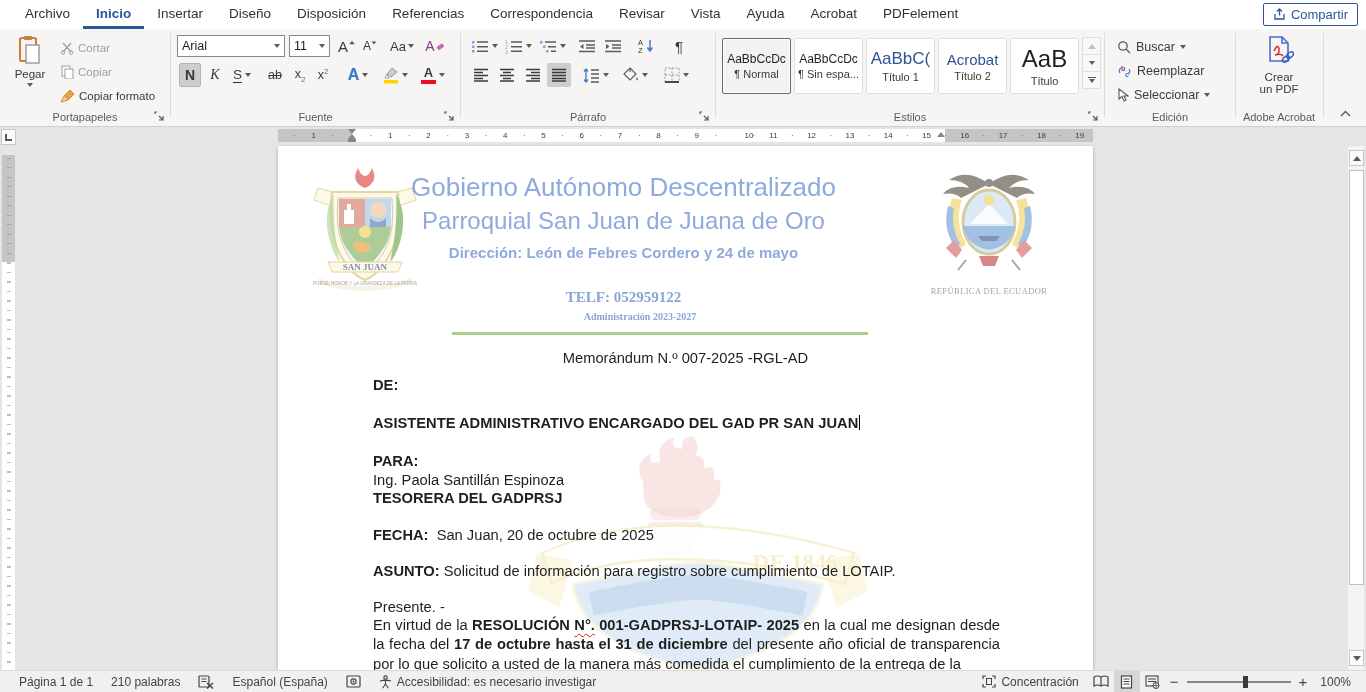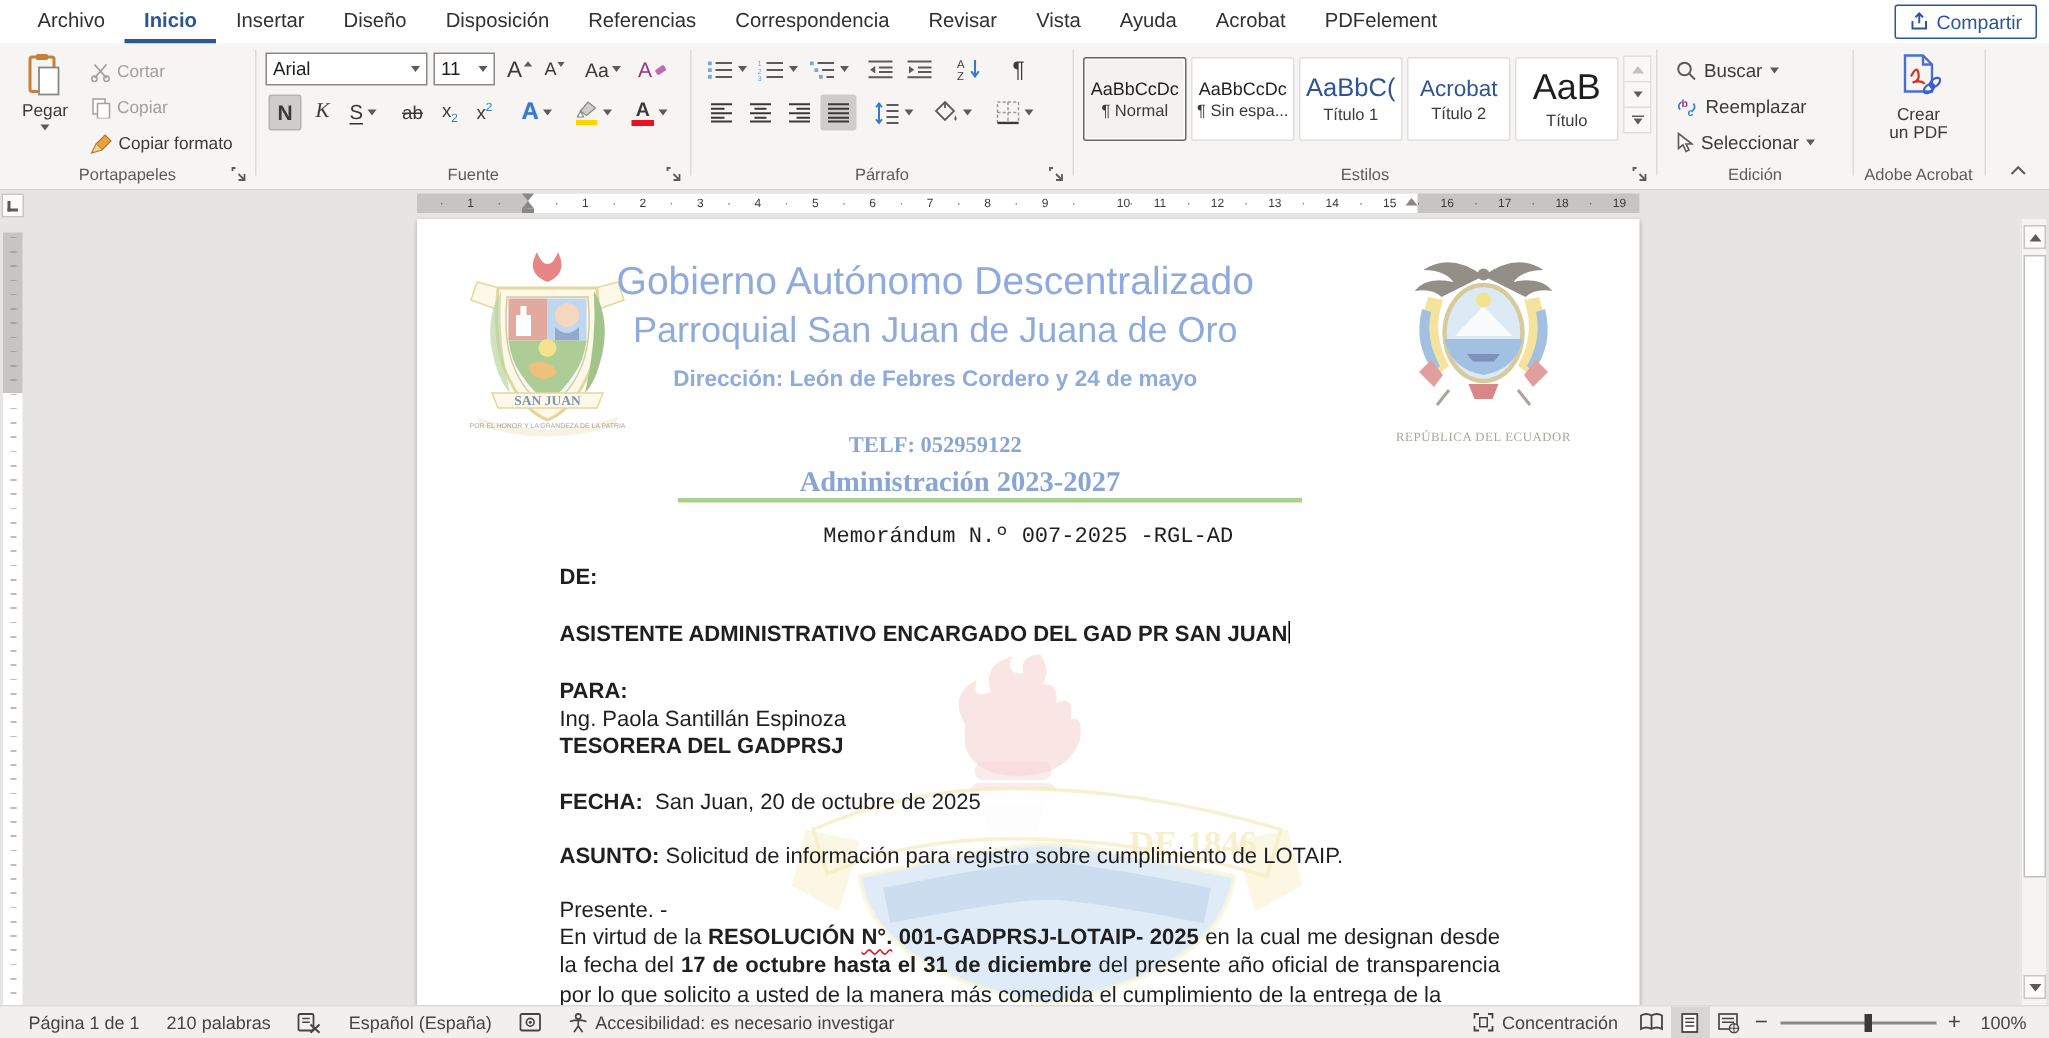--- a/index.html
+++ b/index.html
@@ -58,28 +58,28 @@
   .vruler .ticks { position:absolute; top:8px; left:5px; width:4px; height:505px; background:repeating-linear-gradient(to bottom,#8a8886 0 1px,transparent 1px 9.5px); opacity:.55; }
   .page { position:absolute; left:278px; top:0; width:815px; height:524px; background:#fff; box-shadow:0 1px 3px rgba(0,0,0,.28); overflow:hidden; }
 
   
   .hdr-line { position:absolute; left:0; width:691px; text-align:center; color:#8faadc; }
   .hdr1 { top:26px; font-size:26px; }
   .hdr2 { top:61px; font-size:24px; }
   .hdr3 { top:98px; font-size:15px; font-weight:700; }
   .hdr4 { top:121px; font-size:15px; font-weight:700; }
   .hdr5 { top:143px; font-size:15px; font-weight:700; font-family:"Liberation Serif",serif; color:#89a5d4; }
-  .hdr6 { top:165px; font-size:19px; font-weight:700; font-family:"Liberation Serif",serif; color:#89a5d4;padding-left:33px; }
+  .hdr6 { top:165px; font-size:10px; font-weight:700; font-family:"Liberation Serif",serif; color:#89a5d4;padding-left:33px; }
   .green-divider { position:absolute; left:174px; top:186px; width:416px; height:3px; background:#a9d18e; }
   .seal { position:absolute; opacity:.72; }
   .seal-caption { font-family:"Liberation Serif",serif; font-size:8.5px; color:#8a8274; text-align:center; letter-spacing:.4px; margin-top:2px; }
 
   
   .doc-text { position:absolute; left:95px; width:627px; font-size:14.7px; color:#1f1f1f; line-height:19.4px; z-index:2; }
-  .centered { left:0; width:815px; text-align:center;font-family:Liberation Mono, monospace; }
+  .centered { left:0; width:815px; text-align:center; }
   b.blk { font-weight:700; }
   .cursorbar { display:inline-block; width:1px; height:15px; background:#000; vertical-align:-2px; margin-left:1px; }
   .misspell { text-decoration:underline; text-decoration-style:wavy; text-decoration-color:#e81123; text-decoration-thickness:1px; text-underline-offset:3px; }
   .justified { text-align:justify; }
 
   
   .watermark { position:absolute; left:200px; top:290px; width:440px; height:234px; opacity:.55; z-index:1; pointer-events:none; }
 
   
   .vscroll { position:absolute; left:1347px; top:146px; width:17px; height:524px; background:#f5f4f3; border-left:1px solid #e8e6e4; }

